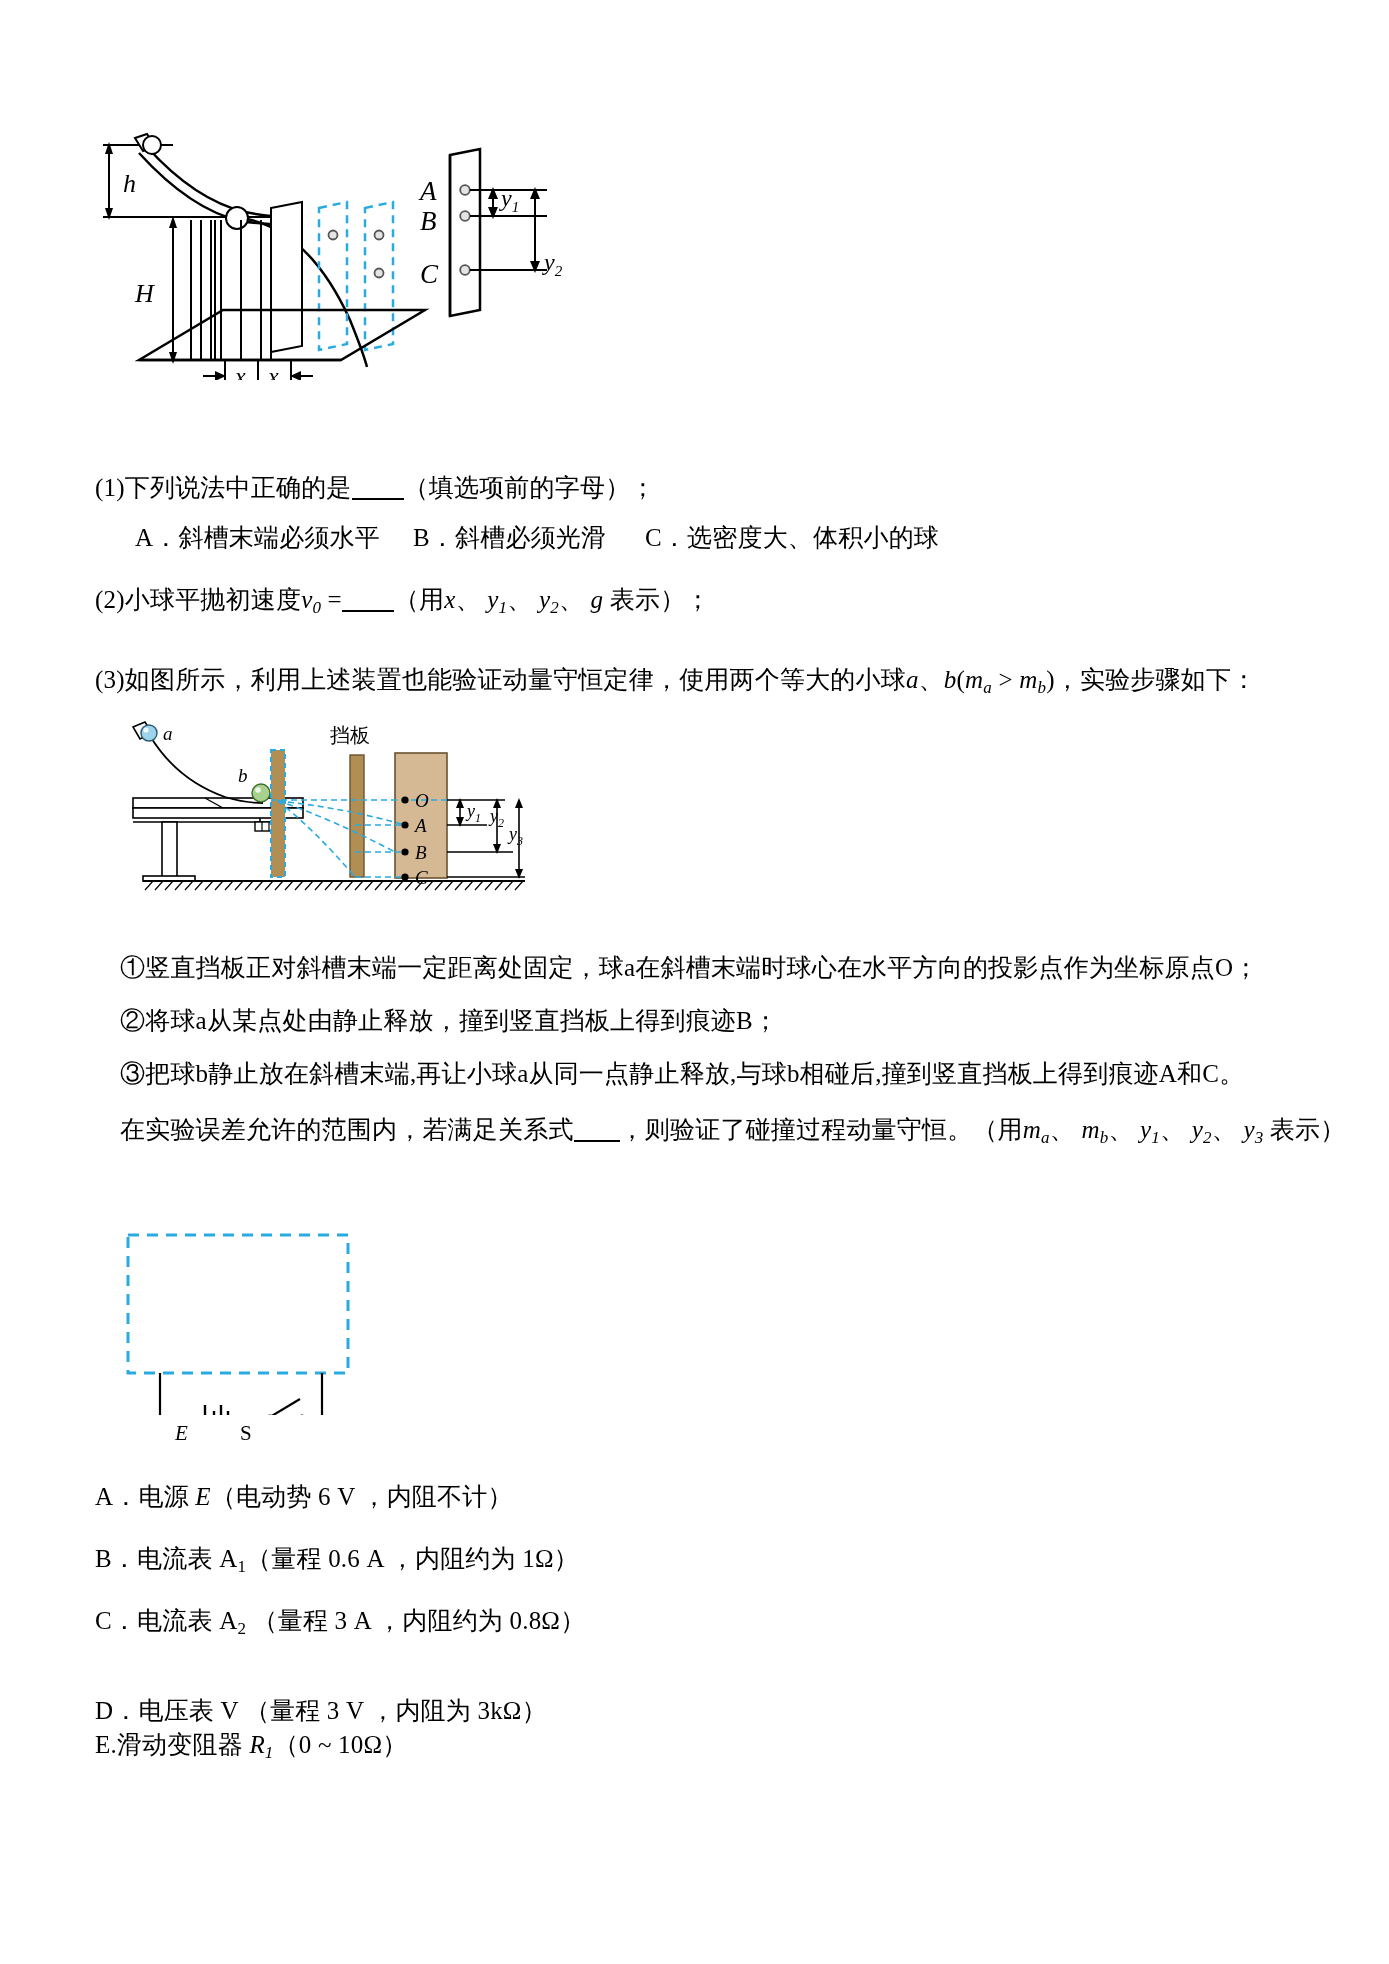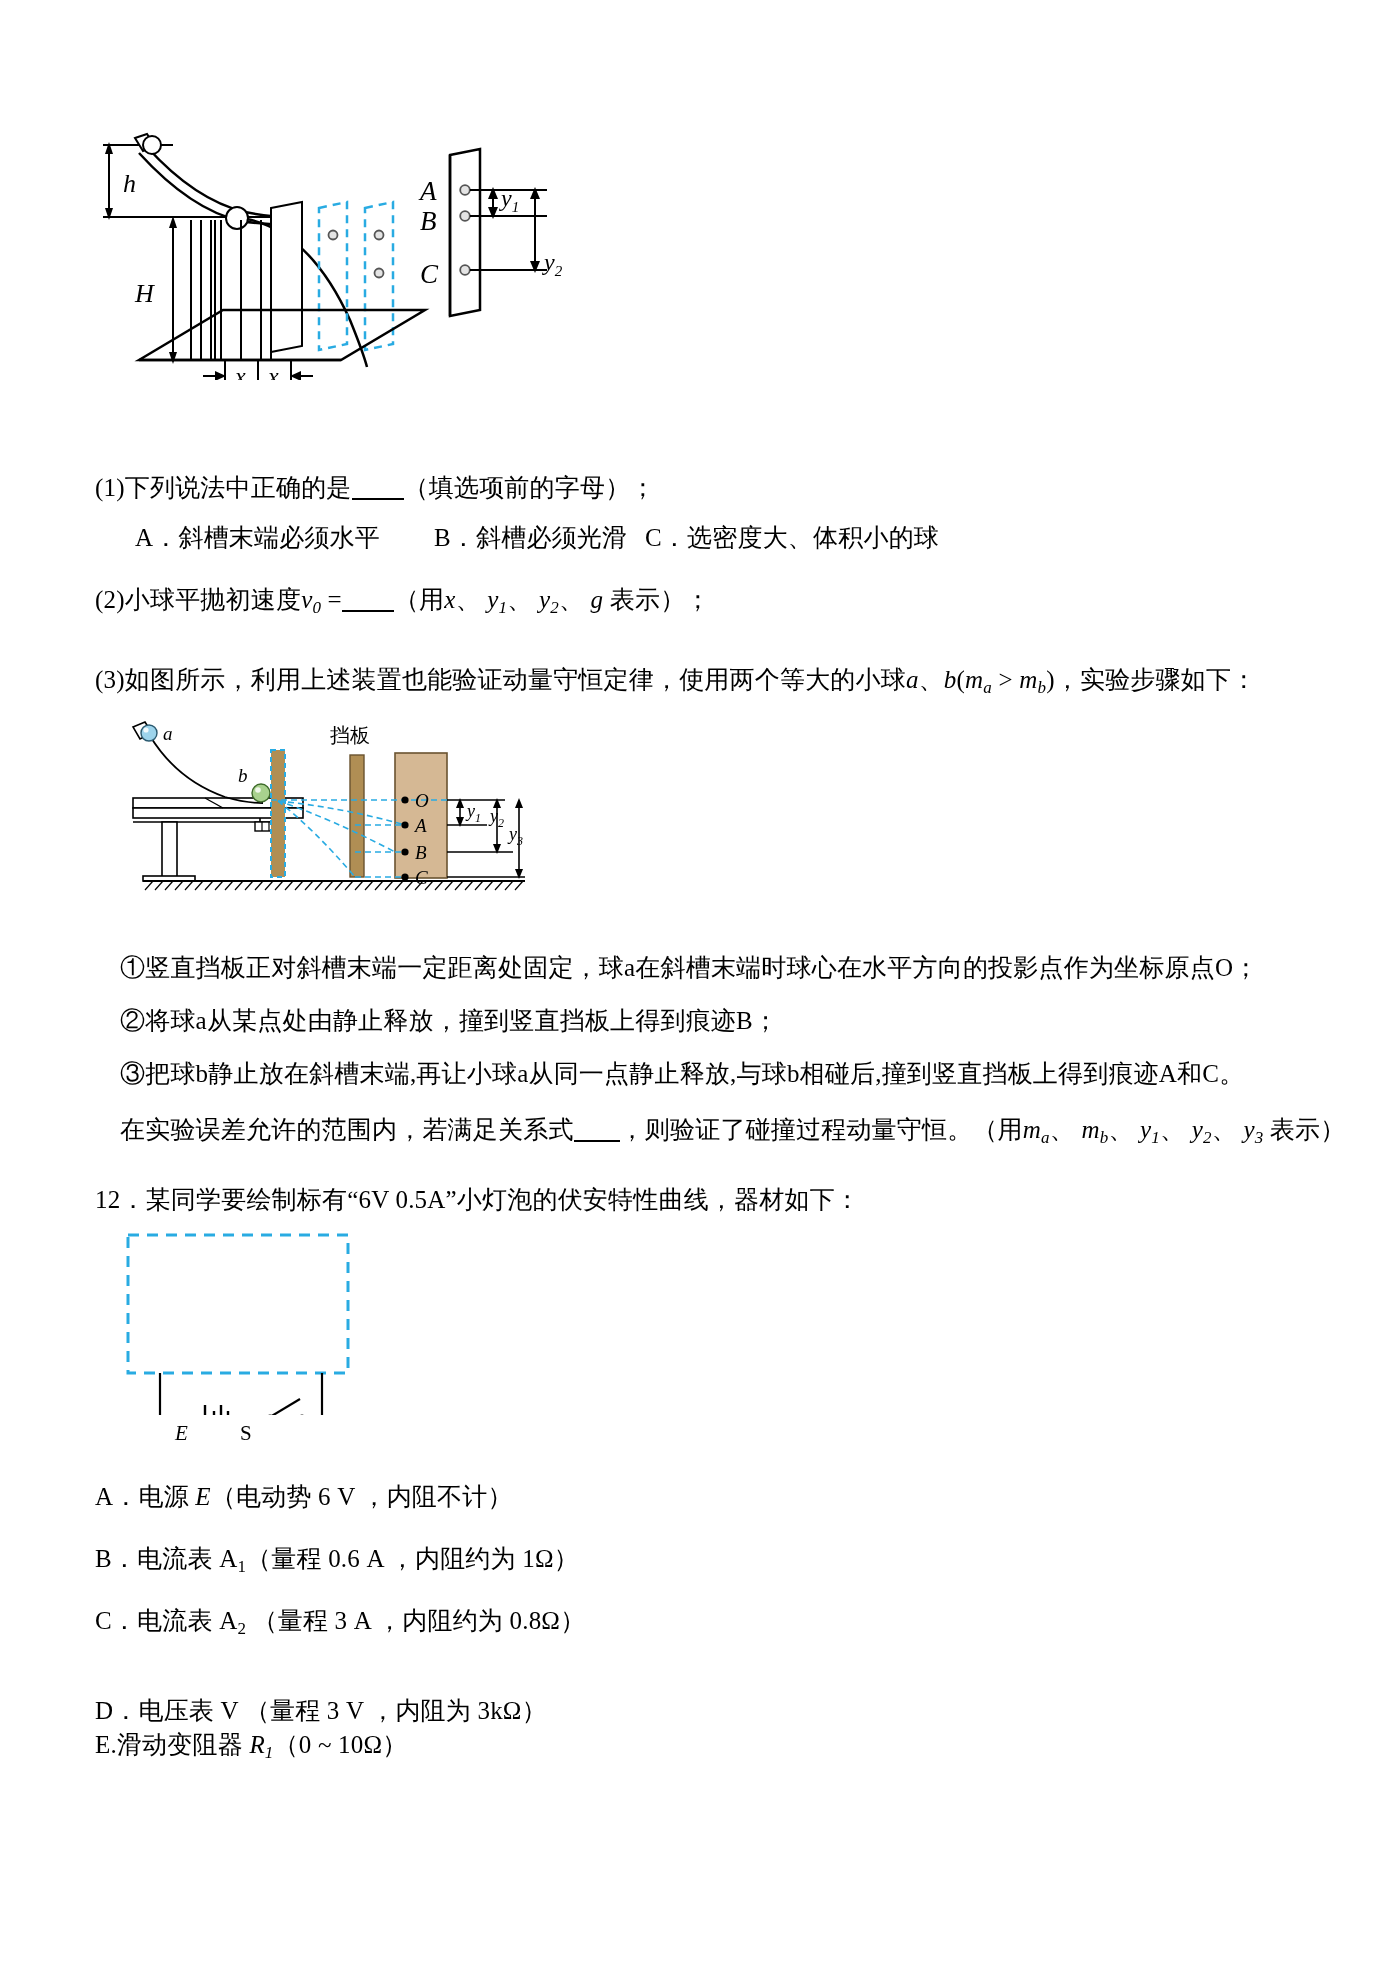--- a/index.html
+++ b/index.html
@@ -146,21 +146,21 @@
       </g>
       <text x="449" y="150" font-size="24" font-style="italic" font-family="Liberation Serif, serif">y<tspan font-size="15" dy="6">2</tspan></text>
     </svg>
   </div>
 
   <div class="txt" style="left:95px; top:470px;">
     <span>(1)下列说法中正确的是</span><span class="blank"></span><span>（填选项前的字母）；</span>
   </div>
 
   <div class="txt" style="left:135px; top:520px;">A．斜槽末端必须水平</div>
-  <div class="txt" style="left:434px; top:520px;">B．斜槽必须光滑</div>
+  <div class="txt" style="left:413px; top:520px;">B．斜槽必须光滑</div>
   <div class="txt" style="left:645px; top:520px;">C．选密度大、体积小的球</div>
 
   <div class="txt" style="left:95px; top:582px;">
     <span>(2)小球平抛初速度</span><span class="it">v</span><span class="sub">0</span>
     <span>=</span><span class="blank"></span>（用<span class="it">x</span>、 <span class="it">y</span><span class="sub">1</span>、 <span class="it">y</span><span class="sub">2</span>、 <span class="it">g</span> 表示）；
   </div>
 
   <div class="txt" style="left:95px; top:662px;">
     <span>(3)如图所示，利用上述装置也能验证动量守恒定律，使用两个等大的小球</span><span class="it">a</span><span>、</span><span class="it">b</span><span>(<span class="it">m</span><span class="sub">a</span> &gt; <span class="it">m</span><span class="sub">b</span>)</span><span>，实验步骤如下：</span>
   </div>
@@ -291,21 +291,20 @@
   </div>
 
   <div class="txt" style="left:120px; top:1003px;">②将球a从某点处由静止释放，撞到竖直挡板上得到痕迹B；</div>
   <div class="txt" style="left:120px; top:950px;">①竖直挡板正对斜槽末端一定距离处固定，球a在斜槽末端时球心在水平方向的投影点作为坐标原点O；</div>
   <div class="txt" style="left:120px; top:1056px;">③把球b静止放在斜槽末端,再让小球a从同一点静止释放,与球b相碰后,撞到竖直挡板上得到痕迹A和C。</div>
 
   <div class="txt" style="left:120px; top:1112px;">
     <span>在实验误差允许的范围内，若满足关系式</span><span class="blank-sm"></span><span>，则验证了碰撞过程动量守恒。（用</span><span class="it">m</span><span class="sub">a</span>、 <span class="it">m</span><span class="sub">b</span>、 <span class="it">y</span><span class="sub">1</span>、 <span class="it">y</span><span class="sub">2</span>、 <span class="it">y</span><span class="sub">3</span> <span>表示）</span>
   </div>
 
-  <div class="txt" style="left:95px; top:1182px;">12．某同学要绘制标有“6V  0.5A”小灯泡的伏安特性曲线，器材如下：</div>
 
   <div class="fig" style="left:110px; top:1225px; width:320px; height:190px;">
     <svg width="320" height="190" viewBox="0 0 320 190">
 
       <rect x="18" y="10" width="220" height="138" fill="none" stroke="#29ABE2" stroke-width="3" stroke-dasharray="11,8"></rect>
 
       <line x1="50" y1="148" x2="50" y2="192" stroke="#000" stroke-width="2.2"></line>
       <line x1="212" y1="148" x2="212" y2="192" stroke="#000" stroke-width="2.2"></line>
 
       <line x1="50" y1="192" x2="88" y2="192" stroke="#000" stroke-width="2.2"></line>

